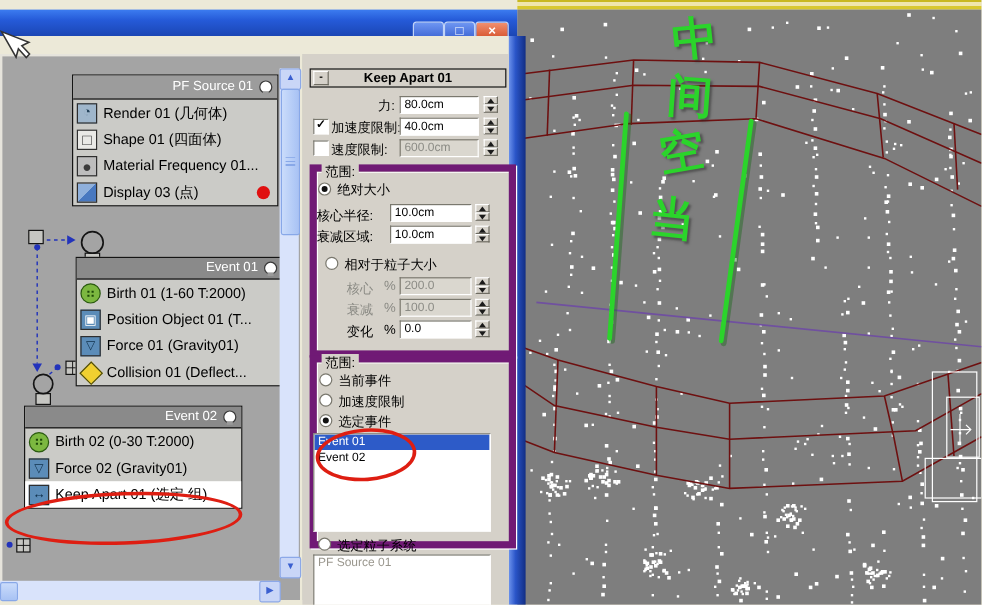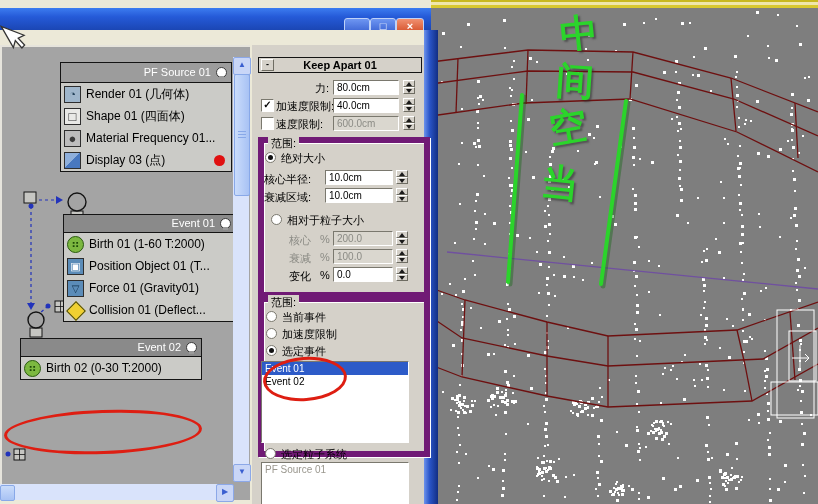--- a/index.html
+++ b/index.html
@@ -960,20 +960,28 @@
 
   <div class="node ev" style="left:20px;top:338px;width:180px">
     <div class="nhdr">
       <span>Event 02</span>
       <span class="bulb" style="top:3px"></span>
     </div>
     <div class="nrow">
       <span class="ic birth-icon"></span>
       <span class="nlbl">Birth 02 (0-30 T:2000)</span>
     </div>
+    <div class="nrow">
+      <span class="ic force-icon"></span>
+      <span class="nlbl">Force 02 (Gravity01)</span>
+    </div>
+    <div class="nrow hl">
+      <span class="ic keepapart-icon"></span>
+      <span class="nlbl">Keep Apart 01 (选定 组)</span>
+    </div>
   </div>
 
   <div class="pen" style="left:4px;top:410px;width:192px;height:38px;transform:rotate(-2deg)"></div>
 
   <div class="sb-track" style="left:233px;top:57px;width:16px;height:424px"></div>
   <div class="sb-btn" style="left:233px;top:57px;width:16px;height:16px">▲</div>
   <div class="sb-thumb" style="left:234px;top:74px;width:14px;height:120px">
       <span class="ridges"></span>
     </div>
   <div class="sb-btn" style="left:233px;top:464px;width:16px;height:16px">▼</div>

